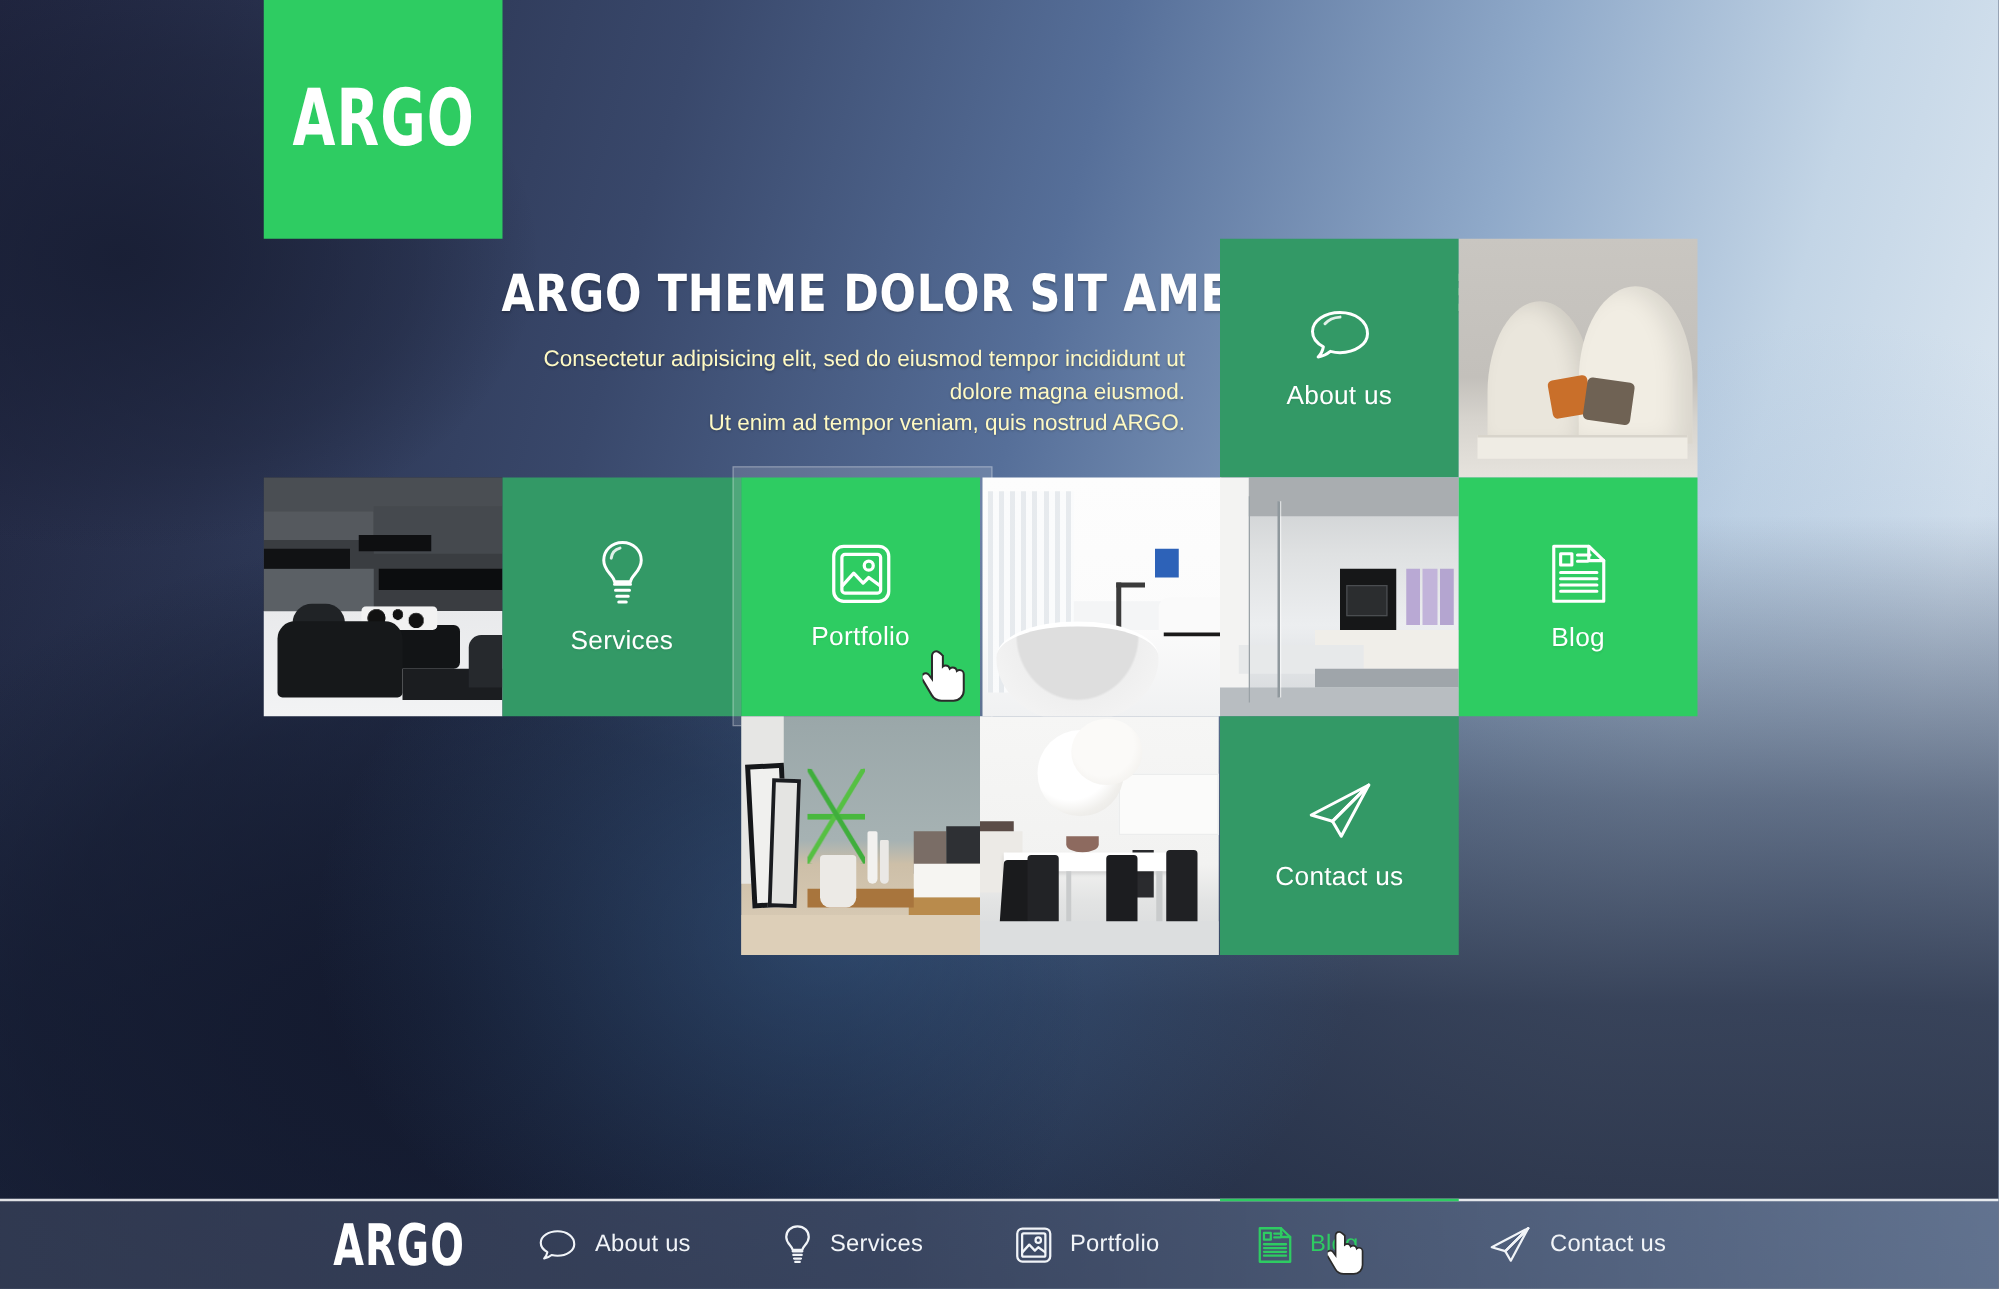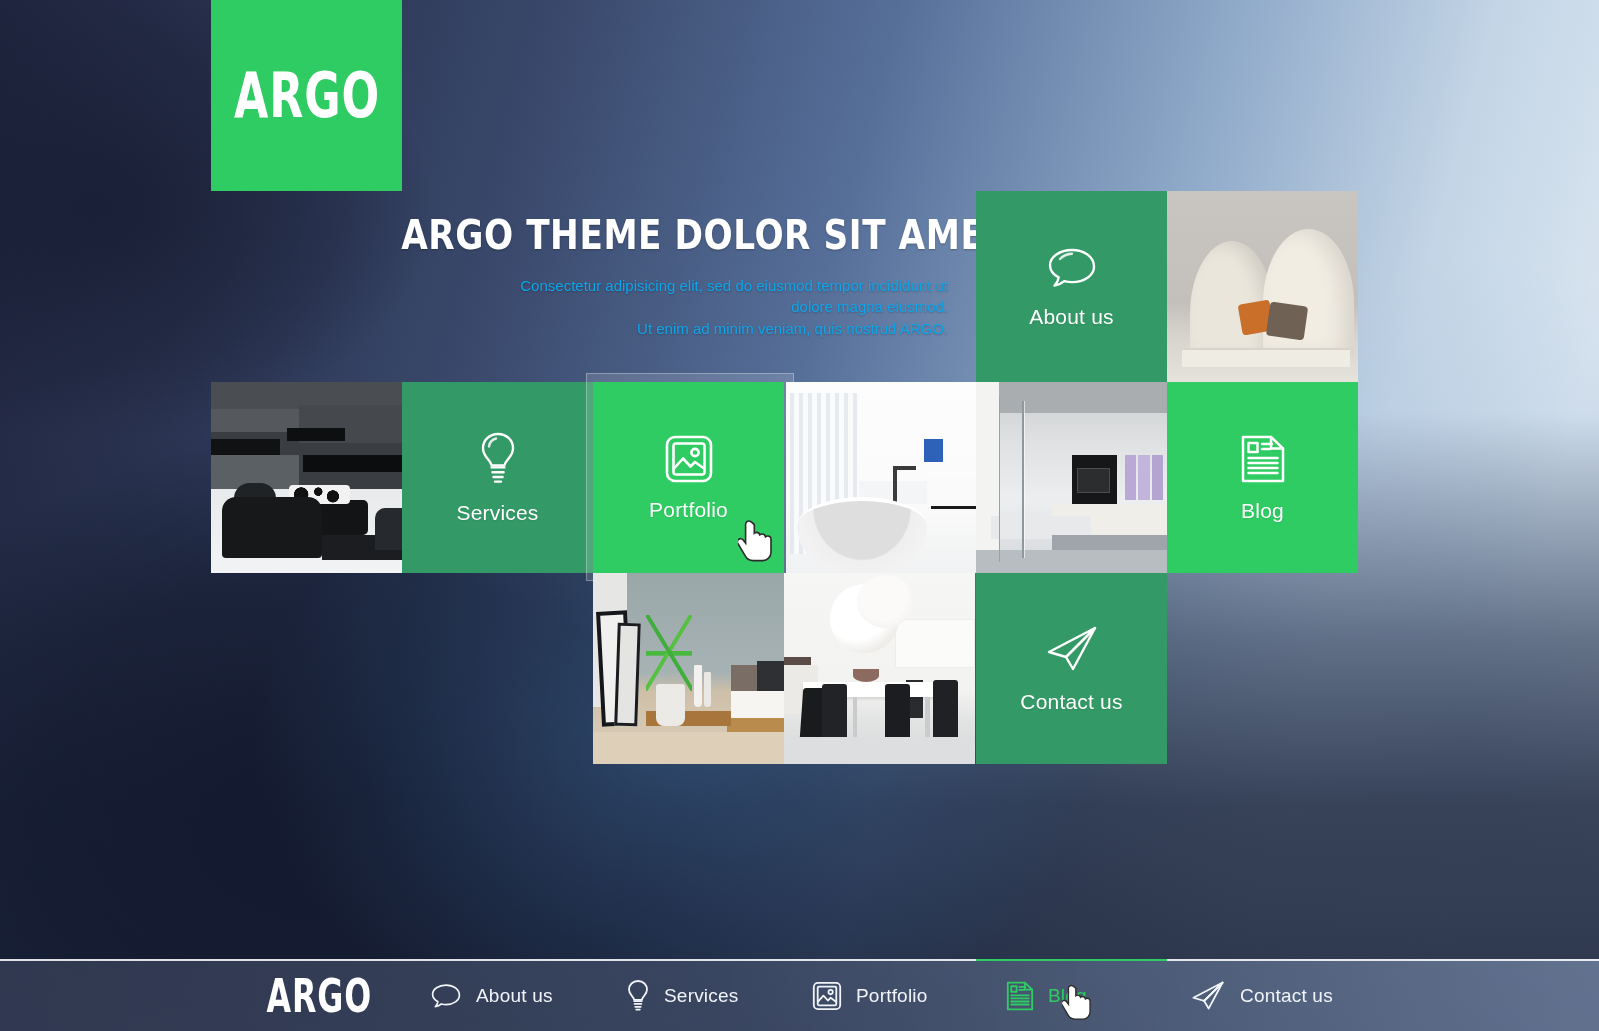--- a/index.html
+++ b/index.html
@@ -284,22 +284,22 @@
     font-weight: 700;
     letter-spacing: 0.6px;
     line-height: 1.05;
     white-space: nowrap;
     transform: scaleX(0.93);
     transform-origin: right center;
     text-shadow: 0 1px 2px rgba(0,0,0,0.25);
   }
   .hero-sub {
     margin-top: 18px;
-    color: #0ea5e9;
-    font-size: 15px;
+    color: #fef9c3;
+    font-size: 18px;
     line-height: 1.42;
     text-shadow: 0 1px 2px rgba(0,0,0,0.25);
   }
 
   
   .bottom-nav {
     position: absolute;
     left: 0;
     bottom: 0;
     width: 1599px;
@@ -362,21 +362,21 @@
 
   <div class="tile tile-green-bright logo-tile" style="left:211px; top:0; width:191px; height:191px;">
     <span class="logo-text">ARGO</span>
   </div>
 
   <div class="hero" style="left:360px; top:214px; width:588px;">
     <div class="hero-title">ARGO THEME DOLOR SIT AMET ELASDE</div>
     <div class="hero-sub">
       <div>Consectetur adipisicing elit, sed do eiusmod tempor incididunt ut</div>
       <div>dolore magna eiusmod.</div>
-      <div>Ut enim ad minim veniam, quis nostrud ARGO.</div>
+      <div>Ut enim ad tempor veniam, quis nostrud ARGO.</div>
     </div>
   </div>
 
   <div class="tile tile-green-dark" style="left:976px; top:191px; width:191px; height:191px;">
     <div class="tile-inner">
       <span class="tile-icon">
         <svg width="52" height="46" viewBox="0 0 52 46" fill="none" stroke="#ffffff" stroke-width="2.4" stroke-linecap="round" stroke-linejoin="round">
           <path d="M26 5C13.8 5 4 11.8 4 20.2c0 5 3.4 9.4 8.7 12.2-.5 3-2 6-4.2 8.2 3.9-.7 7.3-2.4 9.8-4.5 2.4.6 5 1 7.7 1 12.2 0 22-6.8 22-15.2C48 11.8 38.2 5 26 5z"></path>
           <path d="M14 14c2.6-3 7-5 12-5.3" opacity="0.85"></path>
         </svg>

